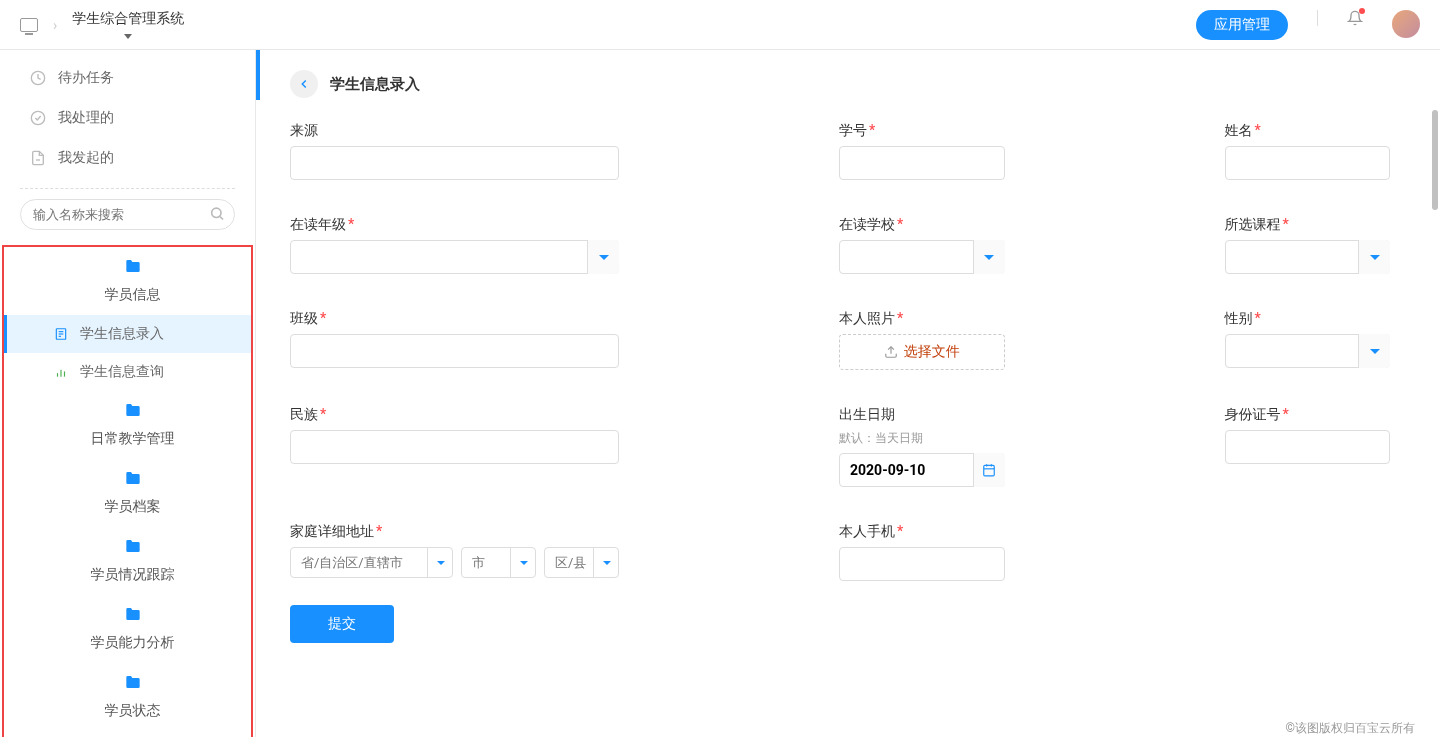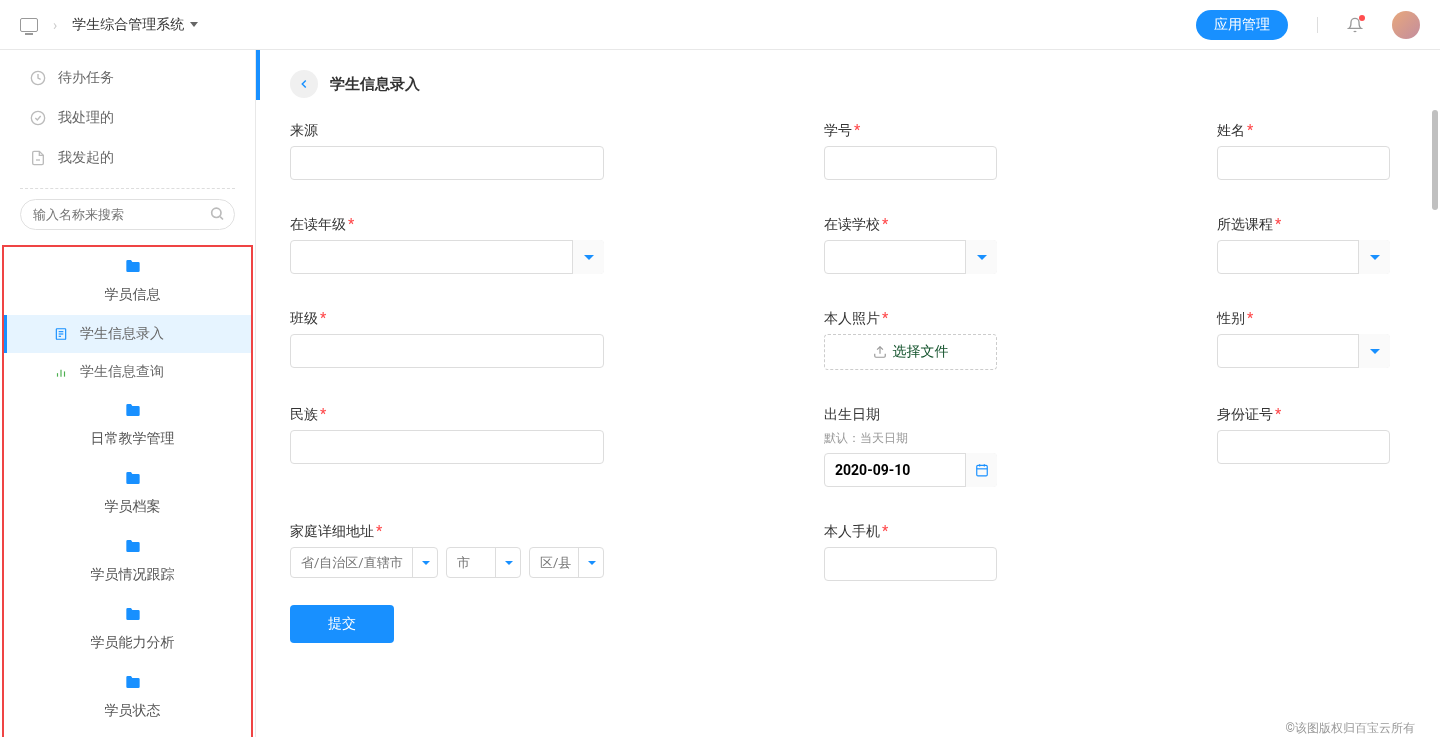--- a/index.html
+++ b/index.html
@@ -7,25 +7,25 @@
     
     .header {
       height: 50px;
       border-bottom: 1px solid #e8e8e8;
       display: flex;
       align-items: center;
       padding: 0 20px;
       justify-content: space-between;
     }
     .header-left { display: flex; align-items: center; gap: 15px; }
-    .header-right { display: flex; align-items: center; gap: 29px; }
+    .header-right { display: flex; align-items: flex-start; gap: 29px; }
     .icon-monitor { width: 18px; height: 14px; border: 1.5px solid #999; border-radius: 2px; position: relative; }
     .icon-monitor::after { content: ''; position: absolute; bottom: -4px; left: 50%; transform: translateX(-50%); width: 8px; height: 1.5px; background: #999; }
     .breadcrumb-sep { color: #ccc; }
-    .sys-title { font-weight: 500; display: flex; align-items: center; gap: 6px; }
+    .sys-title { font-weight: 500; display: flex; align-items: center; gap: 6px; flex-direction: column; }
     .caret-down { width: 0; height: 0; border-left: 4px solid transparent; border-right: 4px solid transparent; border-top: 5px solid #666; }
     .btn-app-mgmt { background: #1890ff; color: #fff; padding: 6px 18px; border-radius: 16px; border: none; cursor: pointer; font-size: 14px; }
     .header-divider { width: 1px; height: 16px; background: #ddd; }
     .icon-bell { width: 16px; height: 16px; position: relative; }
     .icon-bell svg { width: 16px; height: 16px; }
     .bell-dot { position: absolute; top: -2px; right: -2px; width: 6px; height: 6px; background: #ff4d4f; border-radius: 50%; }
     .avatar { width: 28px; height: 28px; border-radius: 50%; background: linear-gradient(135deg, #e8a87c, #c38d9e); }
     
     .layout { display: flex; height: calc(100vh - 50px); }
     
@@ -54,25 +54,25 @@
     .field-label { font-size: 14px; font-weight: 500; color: #333; }
     .required { color: #ff4d4f; margin-left: 2px; }
     .hint-text { font-size: 12px; color: #999; }
     .text-input { padding: 8px 10px; border: 1px solid #ddd; border-radius: 4px; font-size: 14px; width: 100%; outline: none; }
     .select-wrap { position: relative; }
     .select-wrap .text-input { padding-right: 36px; font-weight: bold; }
     .select-arrow { position: absolute; right: 0; top: 0; bottom: 0; width: 32px; border-left: 1px solid #ddd; display: flex; align-items: center; justify-content: center; background: #fafafa; border-radius: 0 4px 4px 0; }
     .select-arrow .caret { width: 0; height: 0; border-left: 5px solid transparent; border-right: 5px solid transparent; border-top: 5px solid #1890ff; }
     .date-icon { position: absolute; right: 0; top: 0; bottom: 0; width: 32px; border-left: 1px solid #ddd; display: flex; align-items: center; justify-content: center; background: #fafafa; border-radius: 0 4px 4px 0; color: #1890ff; }
     
-    .file-upload { border: 1px dashed #ccc; border-radius: 4px; padding: 8px; text-align: center; color: #14532d; cursor: pointer; display: flex; align-items: center; justify-content: center; gap: 6px; }
+    .file-upload { border: 1px dashed #ccc; border-radius: 4px; padding: 8px; text-align: center; color: #c2410c; cursor: pointer; display: flex; align-items: center; justify-content: center; gap: 6px; }
     
     .address-row { display: flex; gap: 8px; }
     .address-sel { position: relative; flex: 0 0 auto; }
-    .address-sel.wide { width: 148px; }
+    .address-sel.wide { width: 163px; }
     .address-sel.mid { width: 75px; }
     .address-sel.small { width: 75px; }
     .address-sel input { width: 100%; padding: 7px 30px 7px 10px; border: 1px solid #ddd; border-radius: 4px; font-size: 13px; color: #999; outline: none; }
     .address-sel .sel-arrow { position: absolute; right: 0; top: 0; bottom: 0; width: 26px; border-left: 1px solid #ddd; display: flex; align-items: center; justify-content: center; }
     .address-sel .sel-arrow .caret { width: 0; height: 0; border-left: 4px solid transparent; border-right: 4px solid transparent; border-top: 4px solid #1890ff; }
     
     .submit-btn { background: #1890ff; color: #fff; padding: 10px 38px; border: none; border-radius: 4px; font-size: 14px; cursor: pointer; margin-top: 24px; }
     
     .copyright { position: absolute; right: 25px; bottom: 0; font-size: 12px; color: #999; }
     

